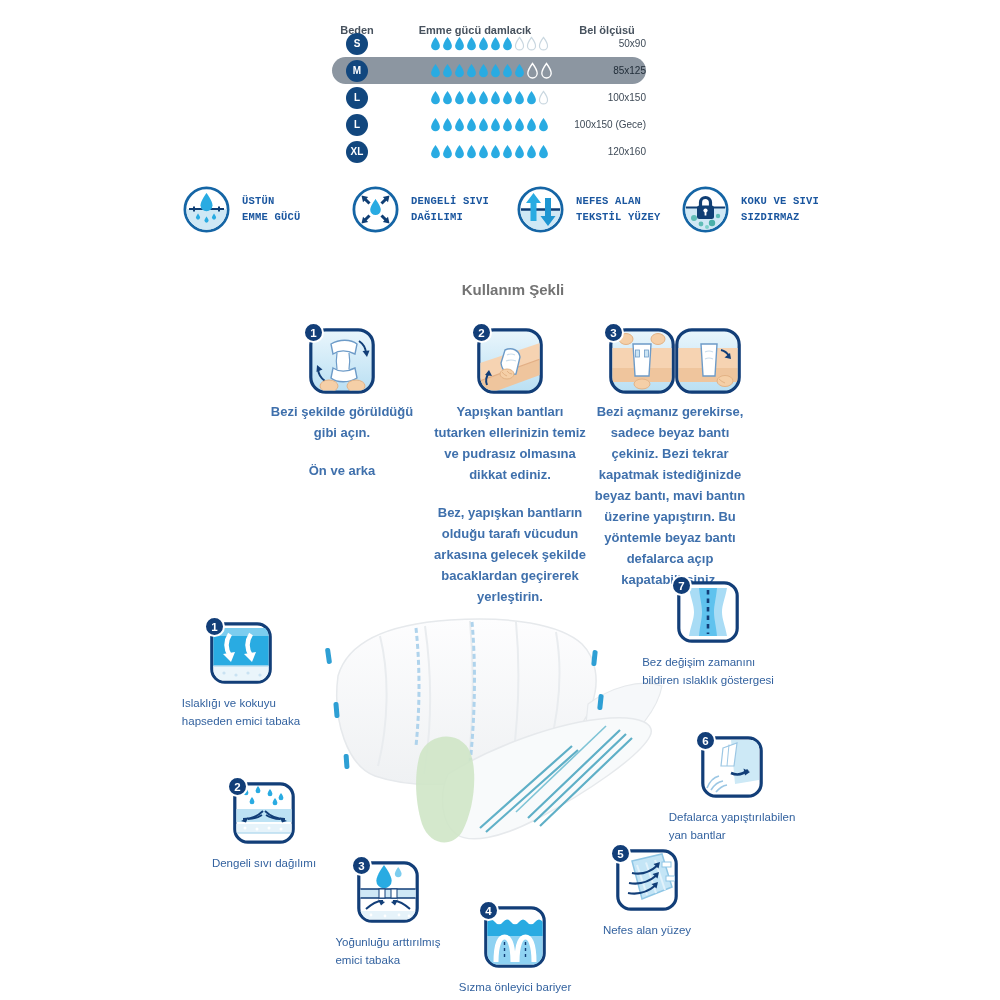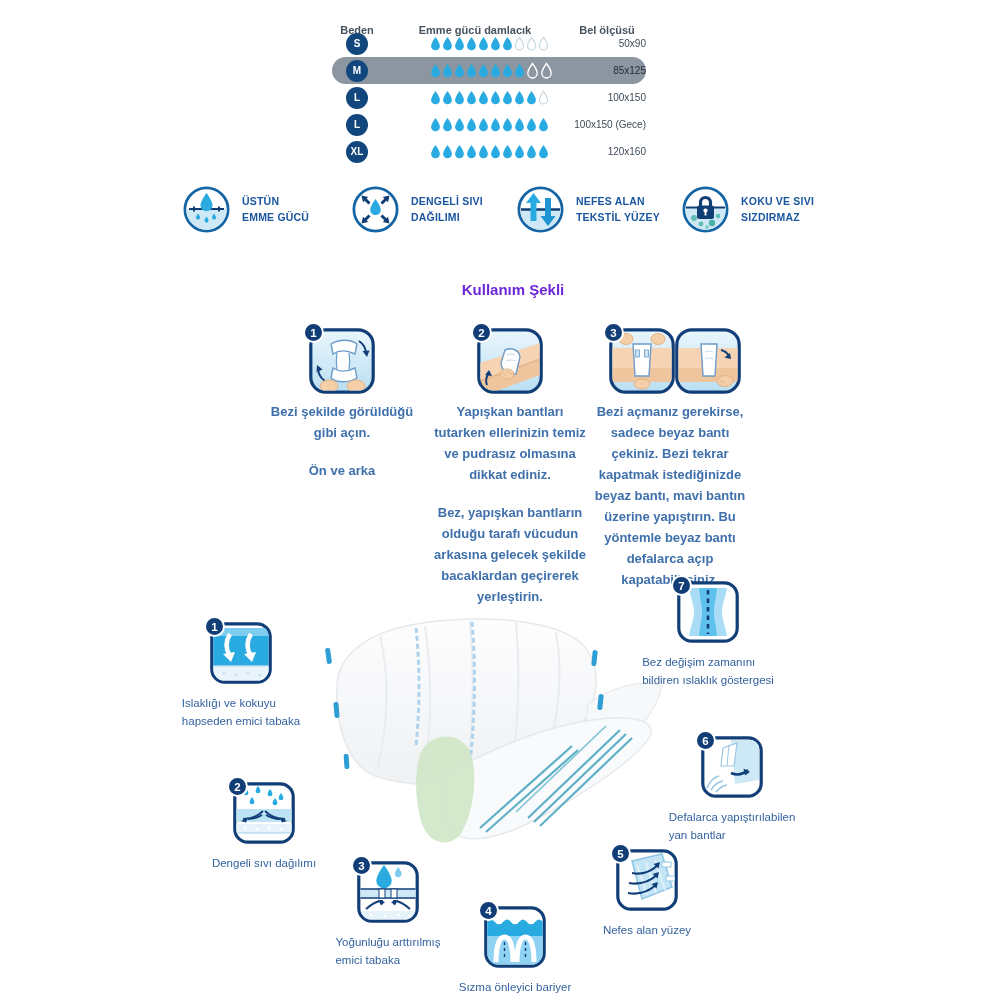--- a/index.html
+++ b/index.html
@@ -17,28 +17,28 @@
   .trow{display:grid;grid-template-columns:50px 186px 78px;align-items:center;height:27px;}
   .trow.hl{background:#8C96A1;border-radius:14px;}
   .badge{width:22px;height:22px;border-radius:50%;background:#12477E;color:#fff;
          font-size:10px;font-weight:bold;display:flex;align-items:center;justify-content:center;margin:0 auto;}
   .drops{display:flex;align-items:center;padding-left:48px;}
   .drops svg{margin-right:1px;flex:none;}
   .waist{font-size:10px;color:#3E4A57;text-align:right;white-space:nowrap;}
   .trow.hl .waist{color:#1E2A36;}
 
   
-  .feature{position:absolute;top:186px;display:flex;align-items:center;gap:12px;}
+  .feature{position:absolute;top:186px;display:flex;align-items:center;gap:12px;font-family:Liberation Mono, monospace;}
   .f1{left:183px}.f2{left:352px}.f3{left:517px}.f4{left:682px}
   .ficon{display:block;width:47px;height:47px;}
   .flabel{font-size:10.5px;font-weight:bold;color:#1A569F;white-space:pre;line-height:1.5;letter-spacing:.2px;}
 
   
   .usage-title{position:absolute;top:281px;left:280px;width:466px;text-align:center;
-               font-size:15px;font-weight:bold;color:#6d28d9;}
+               font-size:15px;font-weight:bold;color:#737373;}
   .stepbox{position:absolute;top:328px;}
   .s1{left:309px}.s2{left:477px}.s3{left:609px;display:flex;gap:3px;}
   .numbadge{position:absolute;top:-6px;left:-6px;width:21px;height:21px;border-radius:50%;
             background:#123E78;border:2px solid #fff;color:#fff;font-size:11.5px;font-weight:bold;
             display:flex;align-items:center;justify-content:center;z-index:2;box-sizing:border-box;}
   .steptext{position:absolute;font-size:13px;color:#3F70AC;line-height:1.62;text-align:center;font-weight:bold;}
   .steptext p{margin:0 0 17px;}
   .t1{left:264px;top:401px;width:156px;}
   .t2{left:432px;top:401px;width:156px;}
   .t3{left:591px;top:401px;width:158px;}

